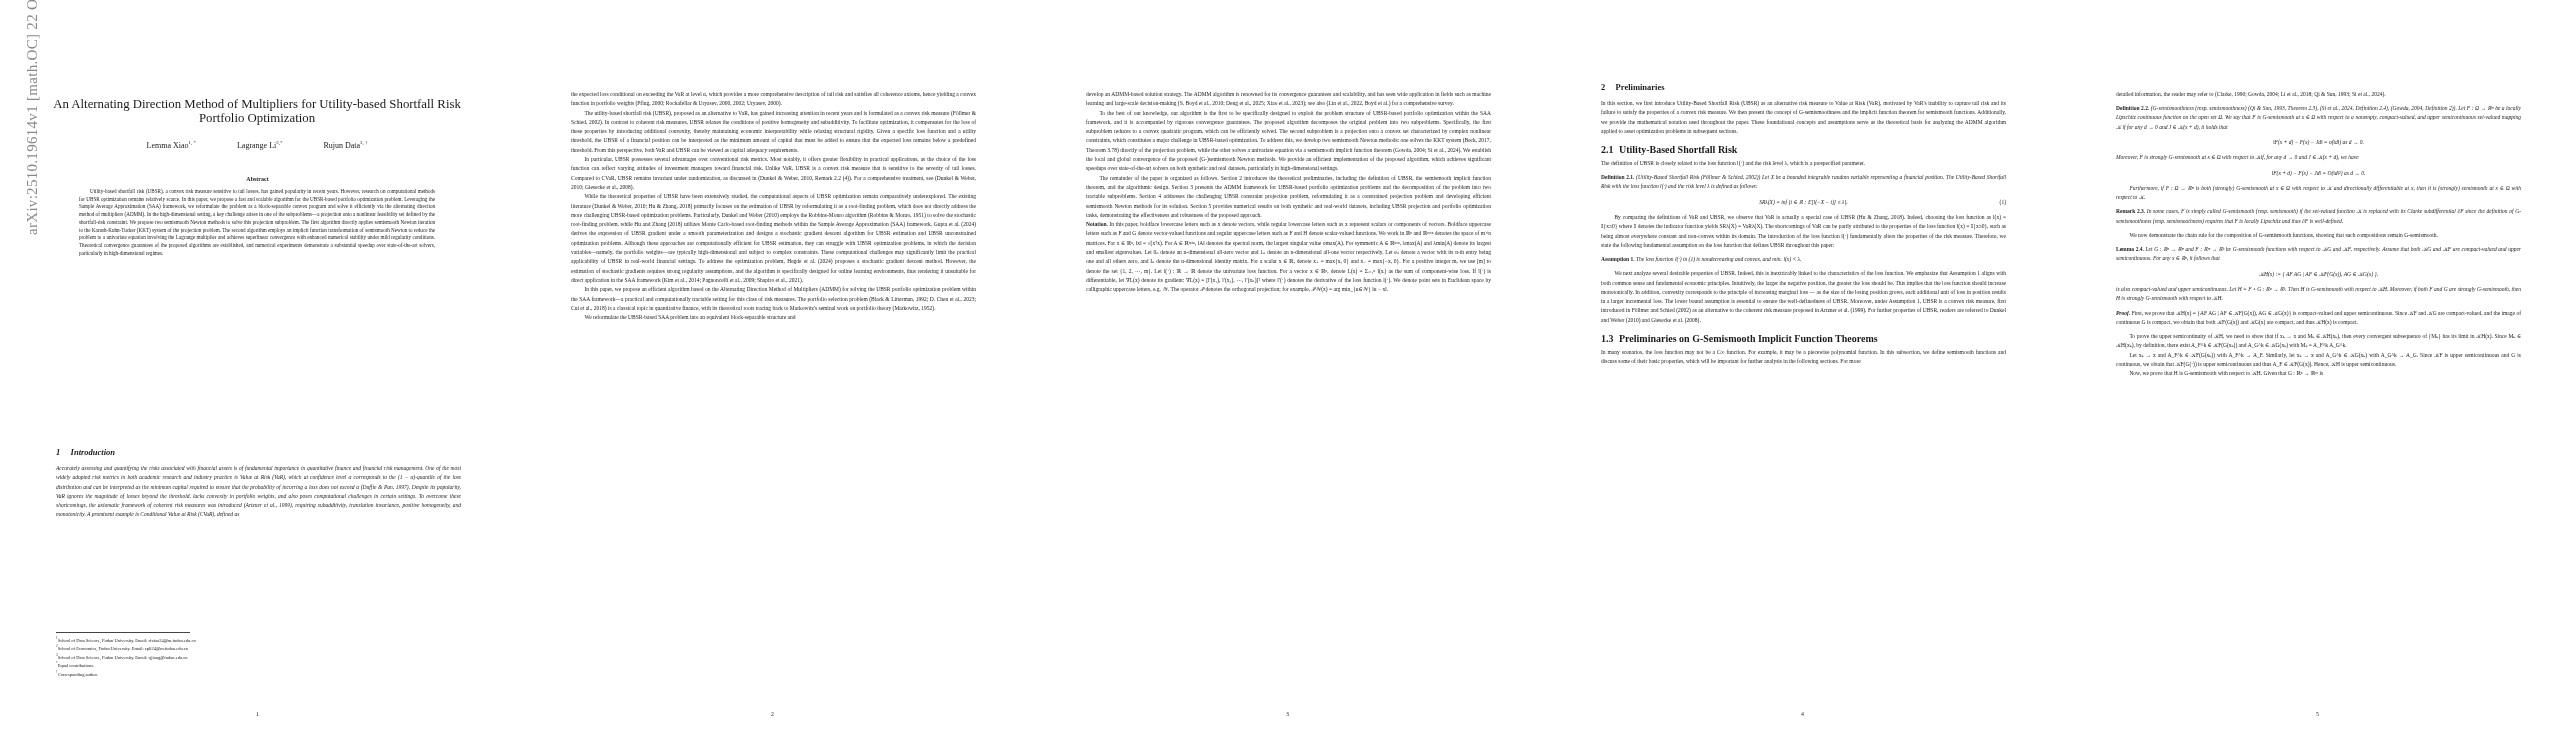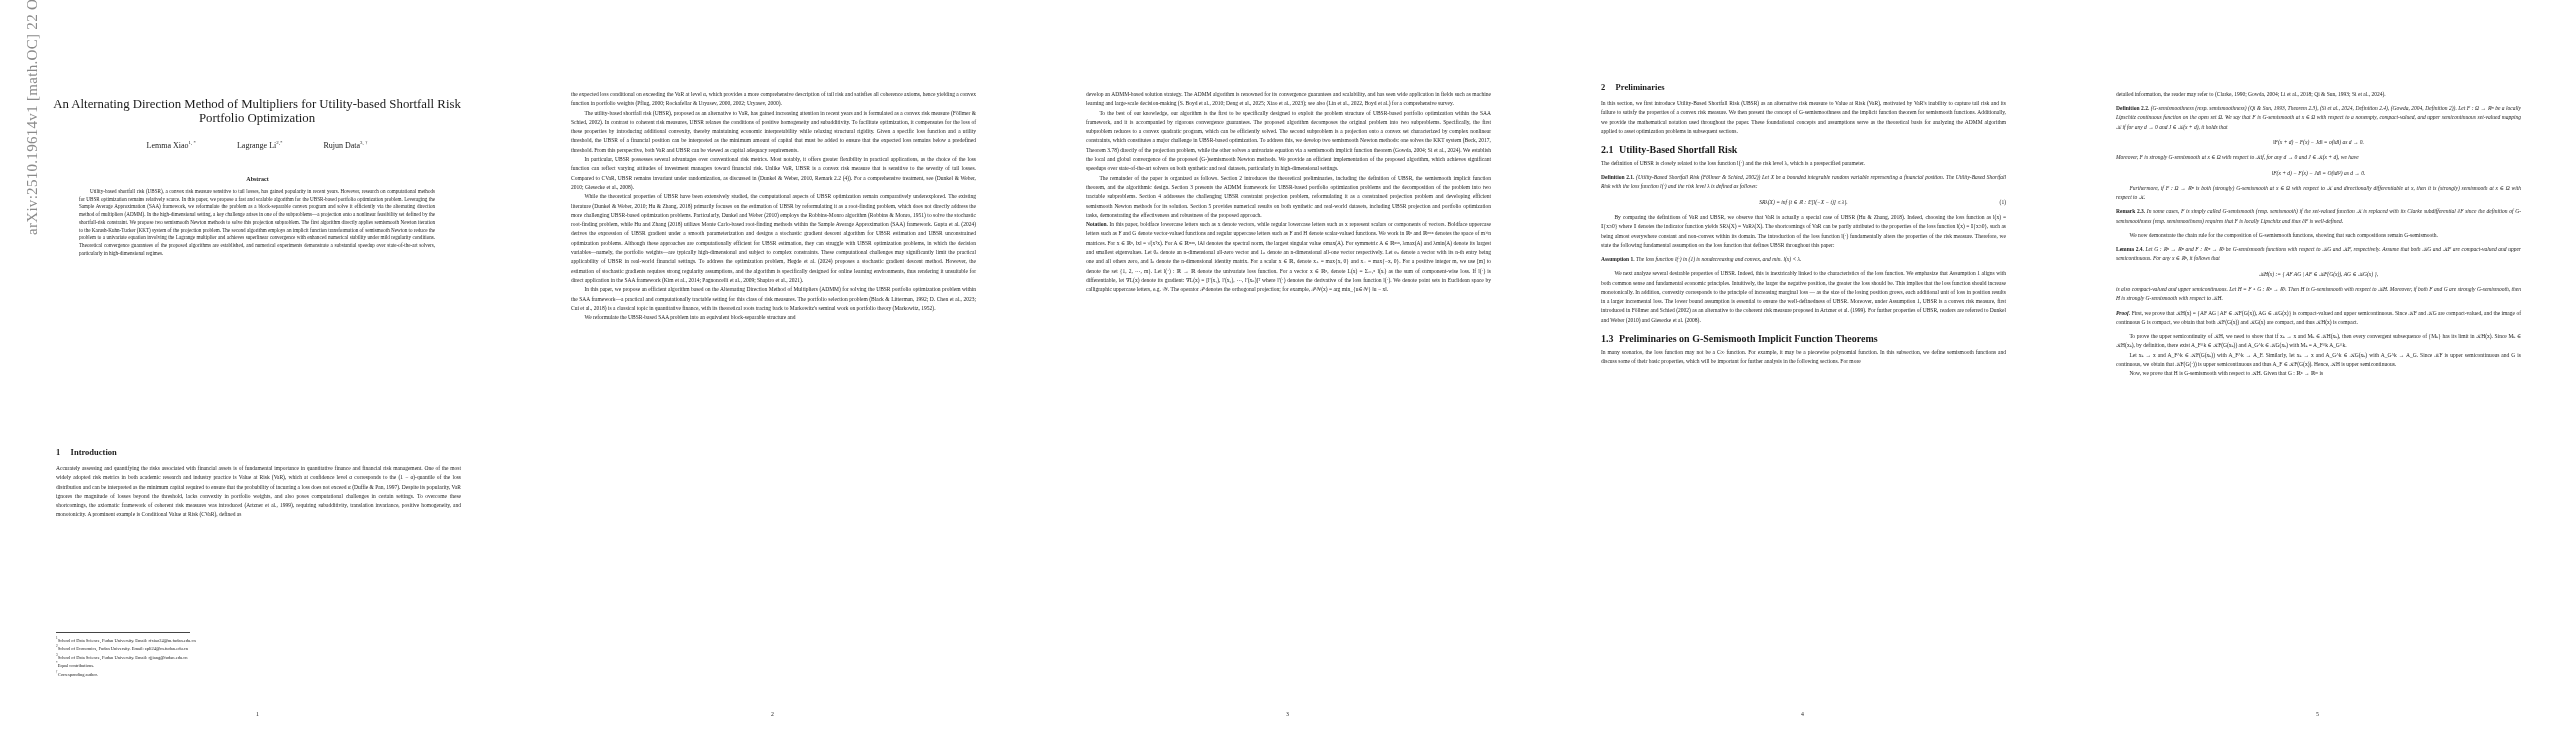--- a/index.html
+++ b/index.html
@@ -1,21 +1,21 @@
 <!DOCTYPE html>
 <html style="font-size:9.7px"><head>
 <meta charset="utf-8">
 <style>
   * { box-sizing: border-box; margin: 0; padding: 0; }
   html, body { width: 2576px; height: 729px; background: #ffffff; overflow: hidden; }
   body { font-family: "Liberation Serif", "DejaVu Serif", serif; color: #1a1a1a; }
   .spread { display: flex; width: 2576px; height: 729px; }
   .page { position: relative; width: 515px; height: 729px; background: #fff; }
   .col { position: absolute; left: 56px; width: 405px; top: 90px; font-size: 5.5px; line-height: 9.3px; text-align: justify; hyphens: auto; }
-  .p1 .col { top: 278px; }
+  .p1 .col { top: 278px; font-style: italic; }
   .indent { text-indent: 13.4px; }
   .para { margin-bottom: 0; }
   .pagenum { position: absolute; top: 711px; left: 0; width: 515px; text-align: center; font-size: 5.8px; }
   
   .stamp { position: absolute; left: 3.6px; top: 53px; width: 20.7px; height: 182px; }
   .stamp span { position: absolute; left: 20.7px; top: 0; transform-origin: 0 0; transform: rotate(-90deg) translateX(-182px); white-space: nowrap; font-family: "Liberation Serif", serif; font-size: 15px; color: #8a8a8a; letter-spacing: 0.3px; width: 182px; text-align: left; }
   .title { position: absolute; left: 36px; width: 442px; top: 97px; text-align: center; font-size: 12.8px; line-height: 14px; font-weight: normal; }
   .authors { position: absolute; top: 140px; left: 36px; width: 442px; display: flex; justify-content: center; gap: 41px; font-size: 8px; }
   .authors sup { font-size: 4.9px; }
   .abs-h { position: absolute; top: 176px; left: 0; width: 515px; text-align: center; font-weight: bold; font-size: 6px; }

